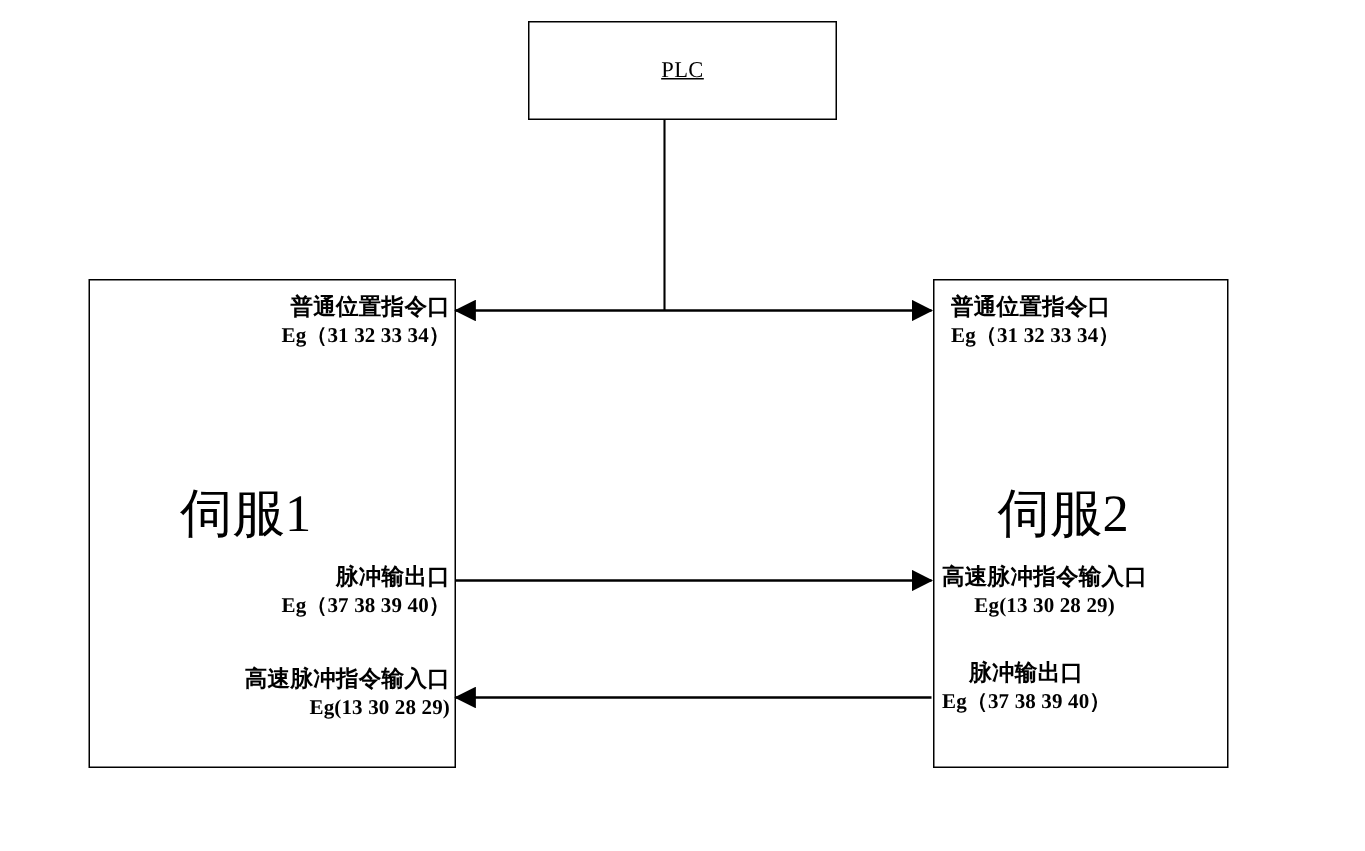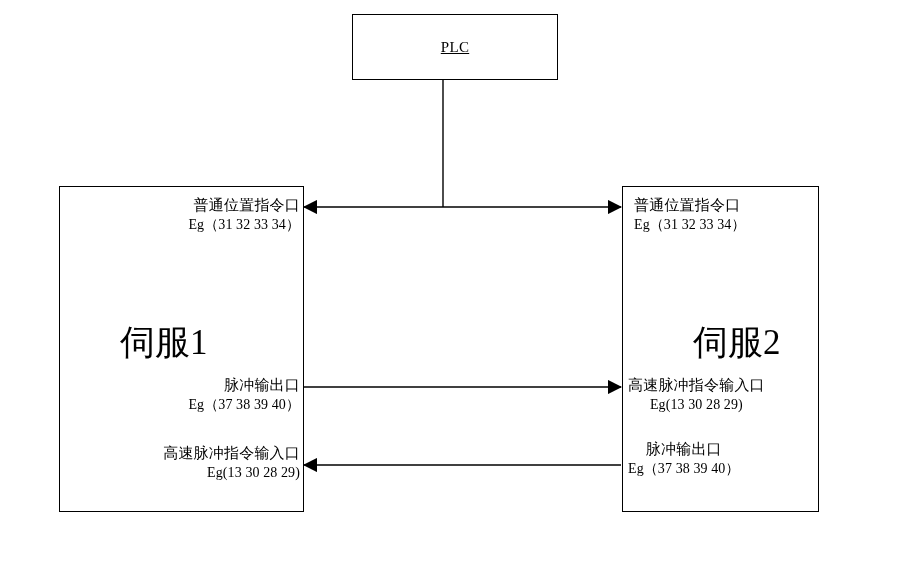--- a/index.html
+++ b/index.html
@@ -66,20 +66,21 @@
     width: 910px;
     height: 567px;
     pointer-events: none;
   }
 
   
   .port {
     position: absolute;
     line-height: 1.30;
     white-space: nowrap;
+    font-weight: bold;
   }
   .port .cn {
     font-size: 15px;
     letter-spacing: 0.2px;
   }
   .port .eg {
     font-size: 14px;
     letter-spacing: 0.1px;
   }
   .right-al { text-align: right; }
@@ -97,21 +98,21 @@
   
   #s1-port-pos   { right: 610px; top: 196px; }
   #s1-port-out   { right: 610px; top: 376px; }
   #s1-port-in    { right: 610px; top: 444px; }
   #s1-title      { left: 120px; top: 325px; }
 
   
   #s2-port-pos   { left: 634px; top: 196px; }
   #s2-port-in    { left: 628px; top: 376px; }
   #s2-port-out   { left: 628px; top: 440px; }
-  #s2-title      { left: 665px; top: 325px; margin-left: 28px; }
+  #s2-title      { left: 665px; top: 325px; }
 </style>
 </head>
 <body>
 
 <div id="canvas">
 
   <svg id="wires" viewBox="0 0 910 567" width="910" height="567">
     <defs>
       <marker id="arrowEnd" viewBox="0 0 10 10" refX="9.2" refY="5" markerWidth="9" markerHeight="9" orient="auto-start-reverse">
         <path d="M 0 0 L 10 5 L 0 10 z" fill="#000000"></path>

